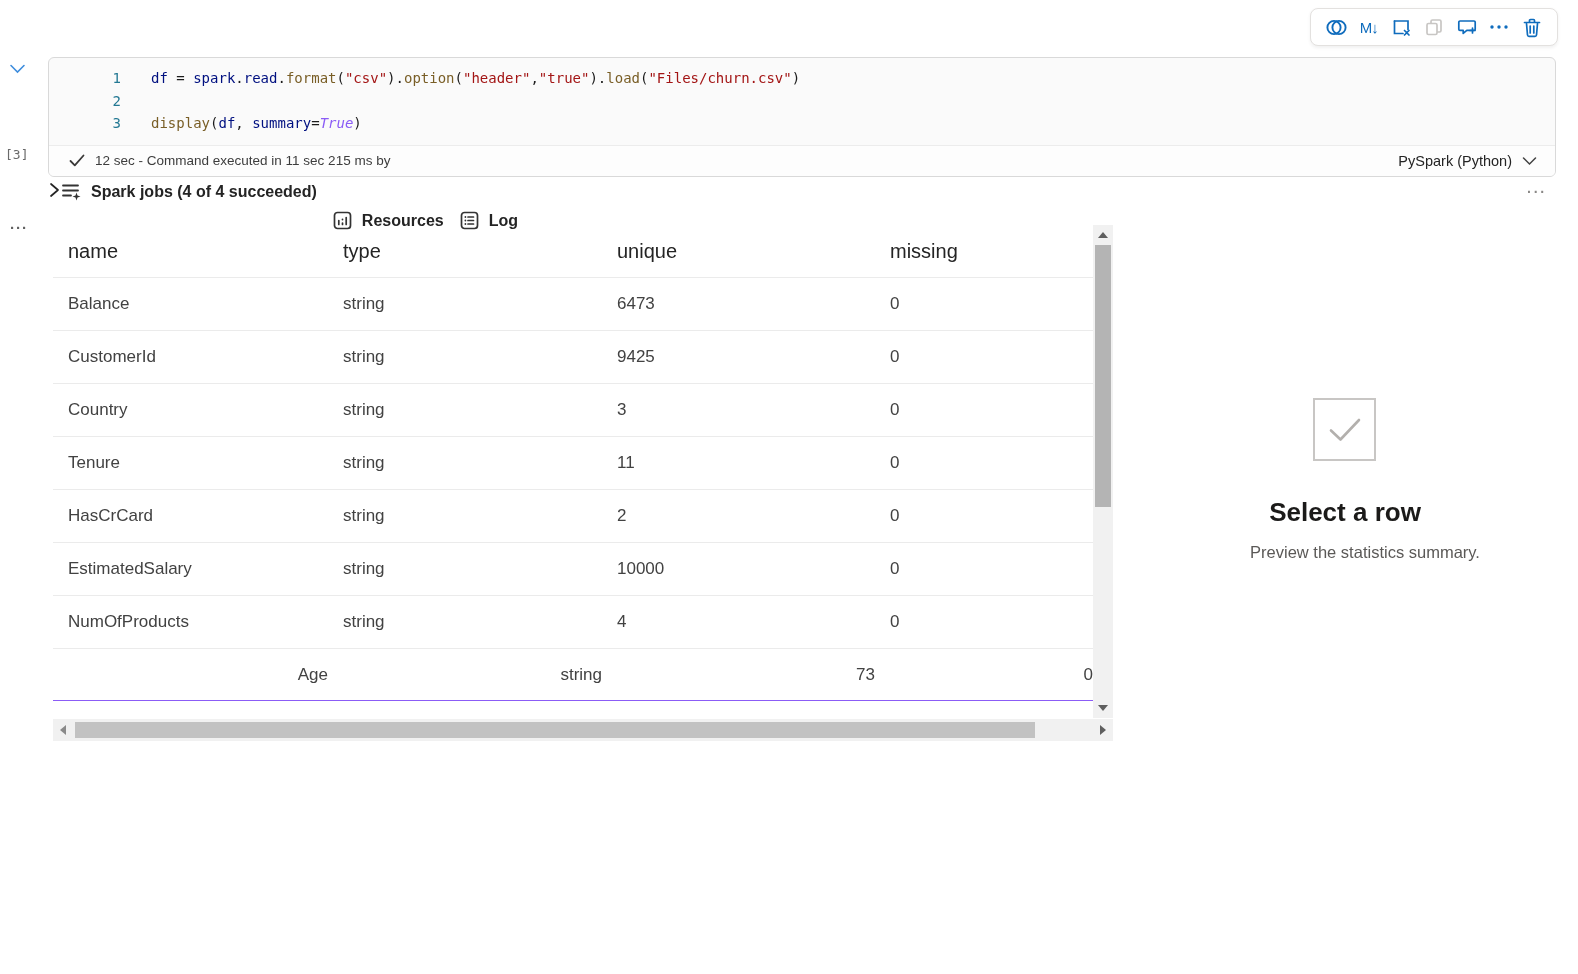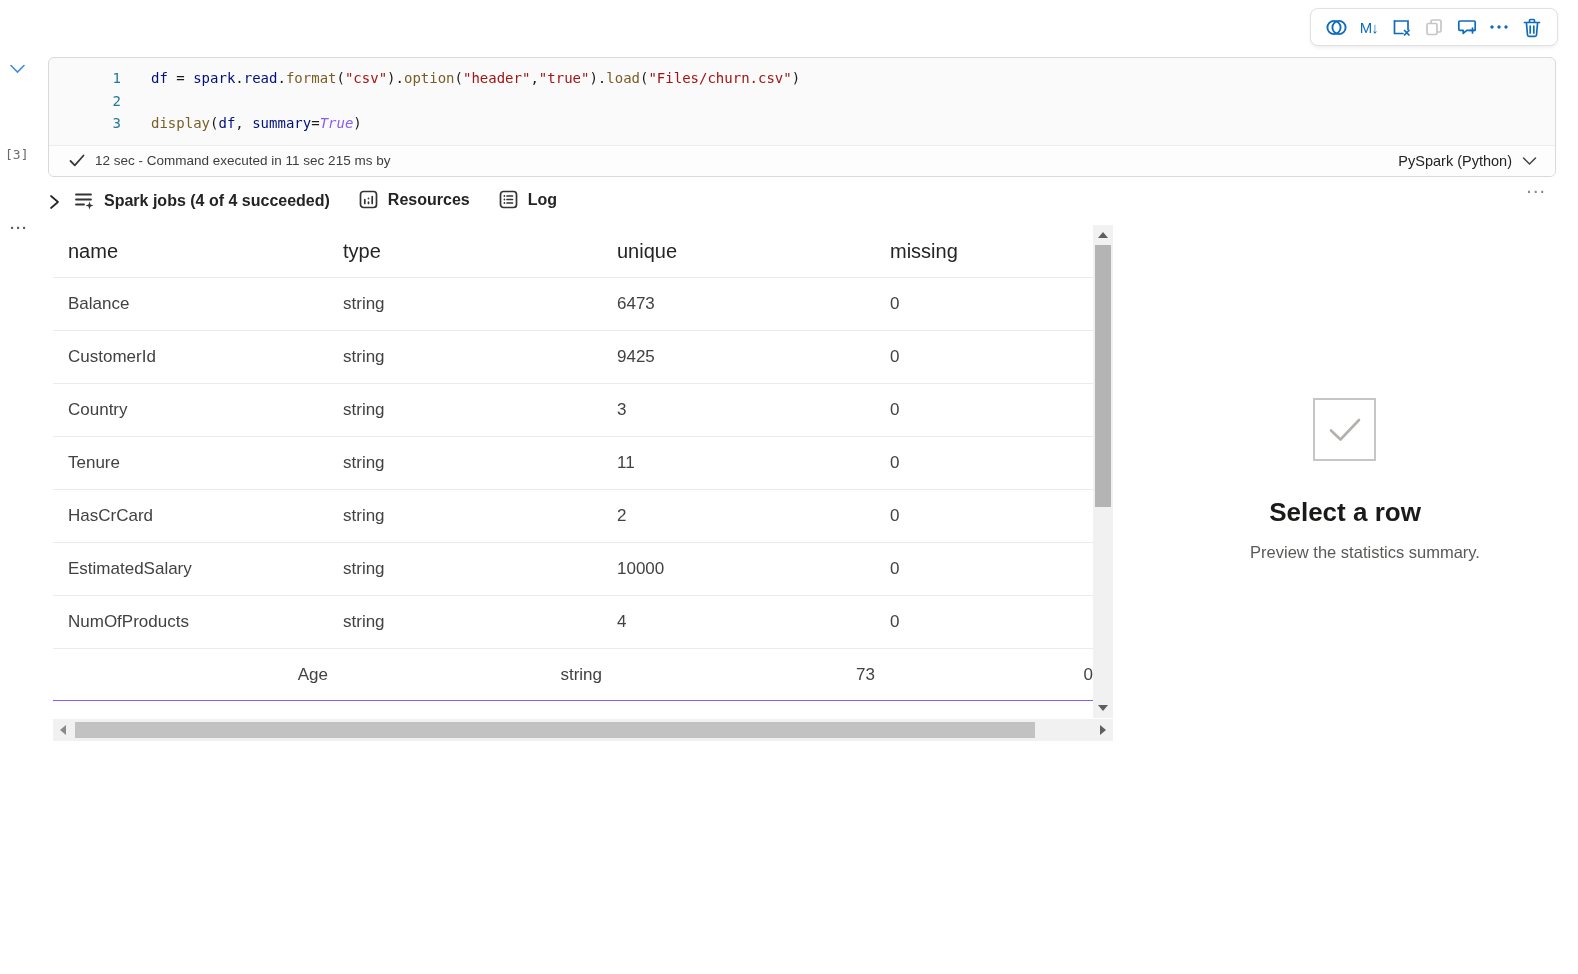--- a/index.html
+++ b/index.html
@@ -37,24 +37,24 @@
   .status-text { margin-left:10px; font-size:13.5px; color:#3d3d3d; }
   .kernel { margin-left:auto; margin-right:18px; display:flex; align-items:center; gap:10px;
     cursor:pointer; }
   .kernel-label { font-size:14.5px; color:#242424;margin-left:48px; }
   .kernel-chevron { color:#424242; display:flex; }
 
   
   .left-more { position:absolute; left:10px; top:219px; color:#616161; font-size:15px;
     font-weight:bold; letter-spacing:1px; }
   .out-header { position:absolute; left:48px; top:182px; height:28px; display:flex;
-    align-items:flex-end; gap:13px; }
+    align-items:flex-start; }
   .out-chevron { color:#242424; display:flex; cursor:pointer; }
   .out-group { display:flex; align-items:center; gap:9px; cursor:pointer; }
-  .out-group + .out-group { margin-left:15px; }
+  .out-group + .out-group { margin-left:15px;margin-top:28px; }
   .out-icon { color:#333; display:flex; }
   .out-label { font-size:16px; font-weight:600; color:#242424; }
   .out-more { position:absolute; left:1527px; top:184px; color:#8a8886; font-size:14px;
     font-weight:bold; letter-spacing:2px; cursor:pointer; }
 
   
   .table-wrap { position:absolute; left:53px; top:225px; width:1040px; }
   .t-row { display:grid; grid-template-columns:275px 274px 273px 218px; align-items:center; }
   .t-head { height:52px; font-size:20px; font-weight:400; color:#242424; }
   .t-body .t-row { height:53px; border-top:1px solid #ebebeb; font-size:17px; color:#424242;

